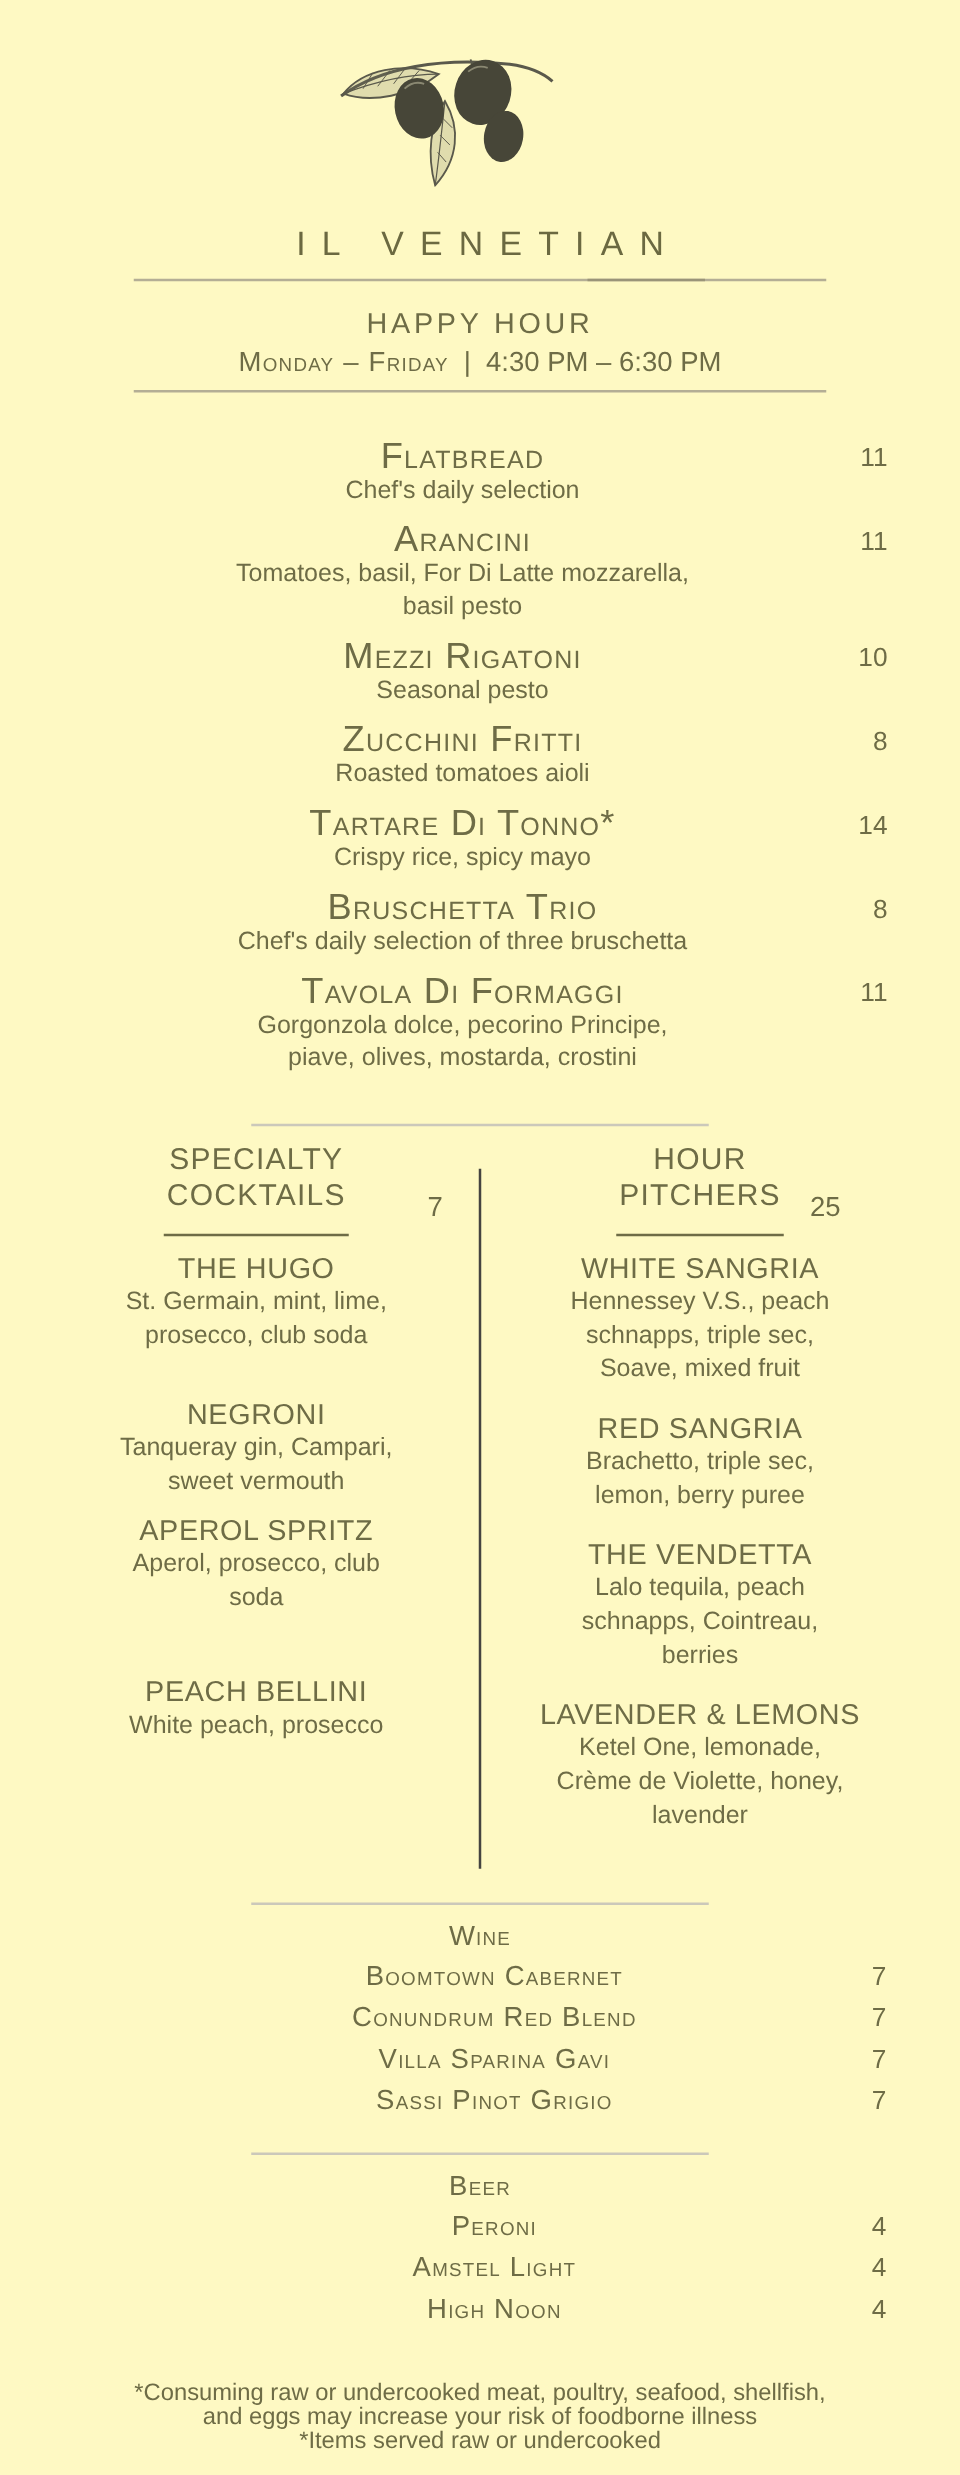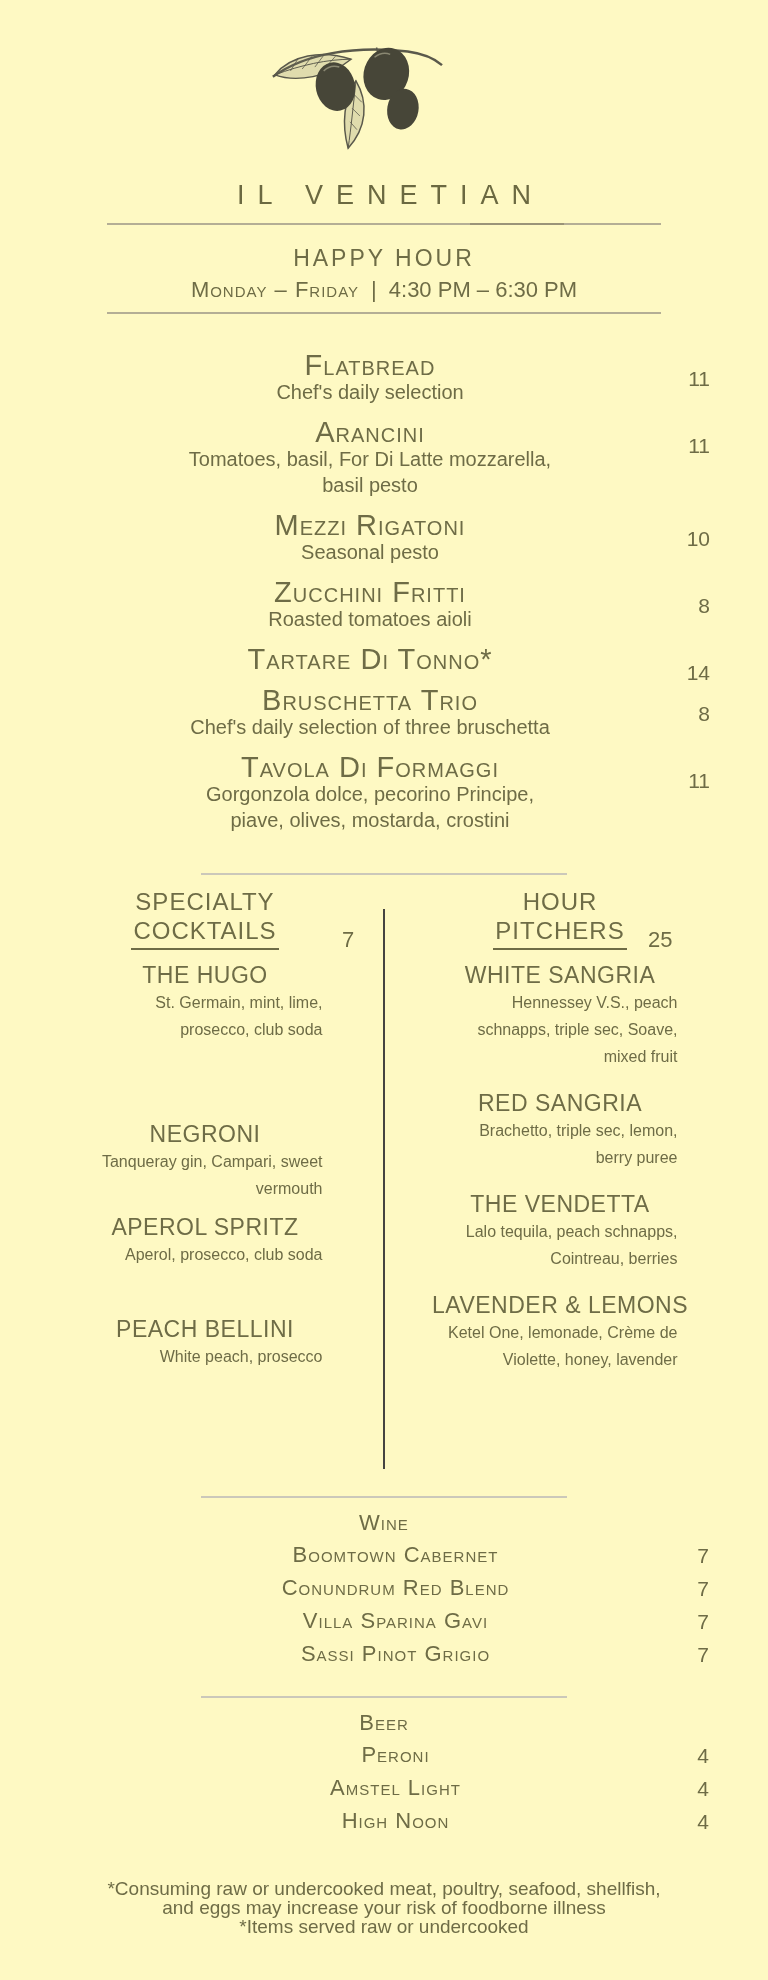--- a/index.html
+++ b/index.html
@@ -21,42 +21,42 @@
   .sched .sep { margin:0 12px; }
   .rule.second { margin-top:8px; }
 
   
   .food { margin-top:38px; }
   .food-row { position:relative; margin-bottom:14px; }
   .food-center { width:520px; margin:0 auto; transform:translateX(-14px); text-align:center; }
   .food-name { font-size:29px; line-height:27px; font-variant:small-caps; letter-spacing:1px; }
   .food-desc { font-size:20px; line-height:26px; max-width:400px; margin:0 auto; }
   .food-desc.w-narrow { max-width:360px; }
-  .price { position:absolute; right:58px; top:15px; font-size:21px; }
+  .price { position:absolute; right:58px; top:3px; font-size:21px; }
 
   
   .cols { position:relative; margin-top:40px; height:595px; }
   .sec-rule { width:366px; height:2px; background:#cbc8ba; margin:0 auto; }
   .cols-inner { display:flex; margin-top:12px; }
   .column-divider { position:absolute; left:383px; top:36px; width:2px; height:560px; background:#454440; }
   .menu-col { position:relative; width:384px; }
   .col-inner { width:300px; }
   .col-left .col-inner { margin-left:55px; }
   .col-right .col-inner { margin-left:26px; }
   .col-head { text-align:center; font-size:24px; line-height:29px; letter-spacing:1px; }
-  .underlined { display:inline-block; border-bottom:2px solid #6e6c46; padding:0 2px 3px 2px; }
+  .underlined { display:inline-block; border-bottom:2px solid #6e6c46; padding:0 2px 16px 2px; }
   .col-price { position:absolute; top:40px; font-size:22px; }
   .col-left .col-price { left:342px; }
   .col-right .col-price { left:264px; }
   .drinks { margin-top:12px; }
   .drink { text-align:center; margin-bottom:12px; }
   .col-right .drink { margin-bottom:20px; }
   .drink-name { font-size:23px; line-height:27px; letter-spacing:0.5px; }
-  .drink-desc { font-size:16px; line-height:27px; max-width:235px; margin:0 auto;text-align:right; }
-  .gap-negroni { margin-top:78px; }
+  .drink-desc { font-size:20px; line-height:27px; max-width:235px; margin:0 auto; }
+  .gap-negroni { margin-top:36px; }
   .gap-peach { margin-top:48px; }
 
   
   .simple-section { margin-top:28px; }
   .simple-section .sec-rule { margin-bottom:12px; }
   .sec-head { text-align:center; font-size:22px; line-height:26px; font-variant:small-caps; letter-spacing:1px; }
   .simple-row { position:relative; text-align:center; font-size:22px; line-height:28px; margin-top:5px;
                 font-variant:small-caps; letter-spacing:1px;padding-left:23px; }
   .simple-row .price { top:1px; font-variant:normal; }
 
@@ -131,20 +131,21 @@
       <div class="food-center">
         <div class="food-name">Zucchini Fritti</div>
         <div class="food-desc">Roasted tomatoes aioli</div>
       </div>
       <div class="price">8</div>
     </div>
 
     <div class="food-row">
       <div class="food-center">
         <div class="food-name">Tartare Di Tonno*</div>
+        <div class="food-desc">Crispy rice, spicy mayo</div>
       </div>
       <div class="price">14</div>
     </div>
 
     <div class="food-row">
       <div class="food-center">
         <div class="food-name">Bruschetta Trio</div>
         <div class="food-desc">Chef's daily selection of three bruschetta</div>
       </div>
       <div class="price">8</div>

